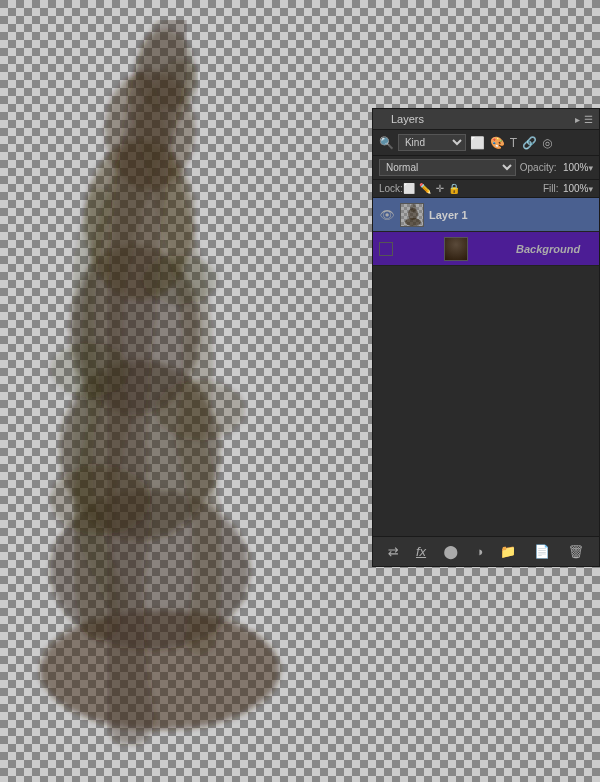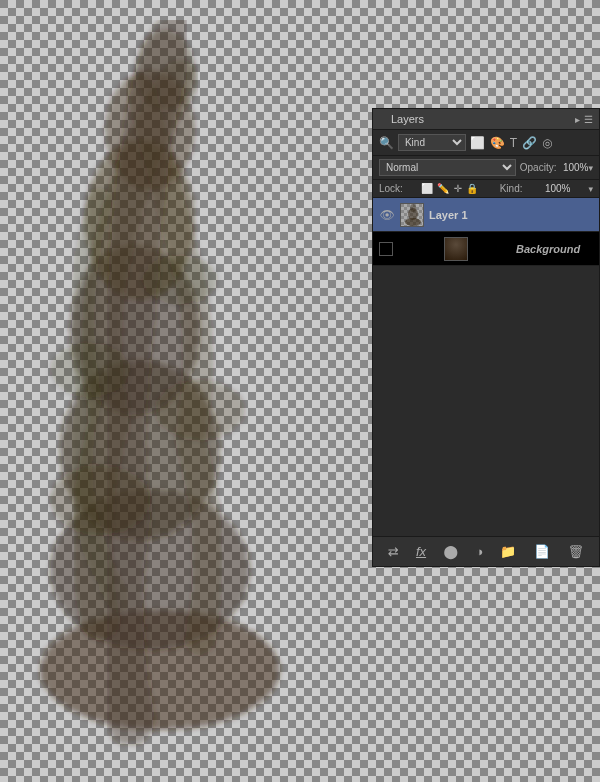--- a/index.html
+++ b/index.html
@@ -140,21 +140,21 @@
       color: #aaa;
       font-size: 9px;
     }
 
     
     .lock-row {
       display: flex;
       align-items: center;
       padding: 3px 6px;
       border-bottom: 1px solid #1a1a1a;
-      gap: 18px;
+      gap: 0;
     }
 
     .lock-label {
       color: #aaa;
       font-size: 10px;
     }
 
     .lock-icons {
       display: flex;
       gap: 4px;
@@ -184,21 +184,21 @@
       border-bottom: 1px solid #222;
       cursor: pointer;
       height: 34px;
     }
 
     .layer-row.active {
       background: #4a6090;
     }
 
     .layer-row.inactive {
-      background: #000000;
+      background: #4c1d95;
       gap: 43px;
     }
 
     .eye-icon {
       width: 16px;
       height: 16px;
       display: flex;
       align-items: center;
       justify-content: center;
       color: #aaa;
@@ -370,21 +370,21 @@
   </div>
 
   <div class="lock-row">
     <span class="lock-label">Lock:</span>
     <div class="lock-icons">
       <span style="font-size:10px;">⬜</span>
       <span style="font-size:10px;">✏️</span>
       <span style="font-size:10px;">✛</span>
       <span style="font-size:10px;">🔒</span>
     </div>
-    <span class="fill-label">Kind:</span>
+    <span class="fill-label">Fill:</span>
     <span class="fill-value">100%</span>
     <span class="arrow-icon">▾</span>
   </div>
 
   <div class="layer-row active">
     <span class="eye-icon">👁</span>
     <div class="layer-thumb transparent">
       
       <svg width="24" height="24" viewBox="0 0 24 24">
         <rect width="24" height="24" fill="transparent"></rect>

